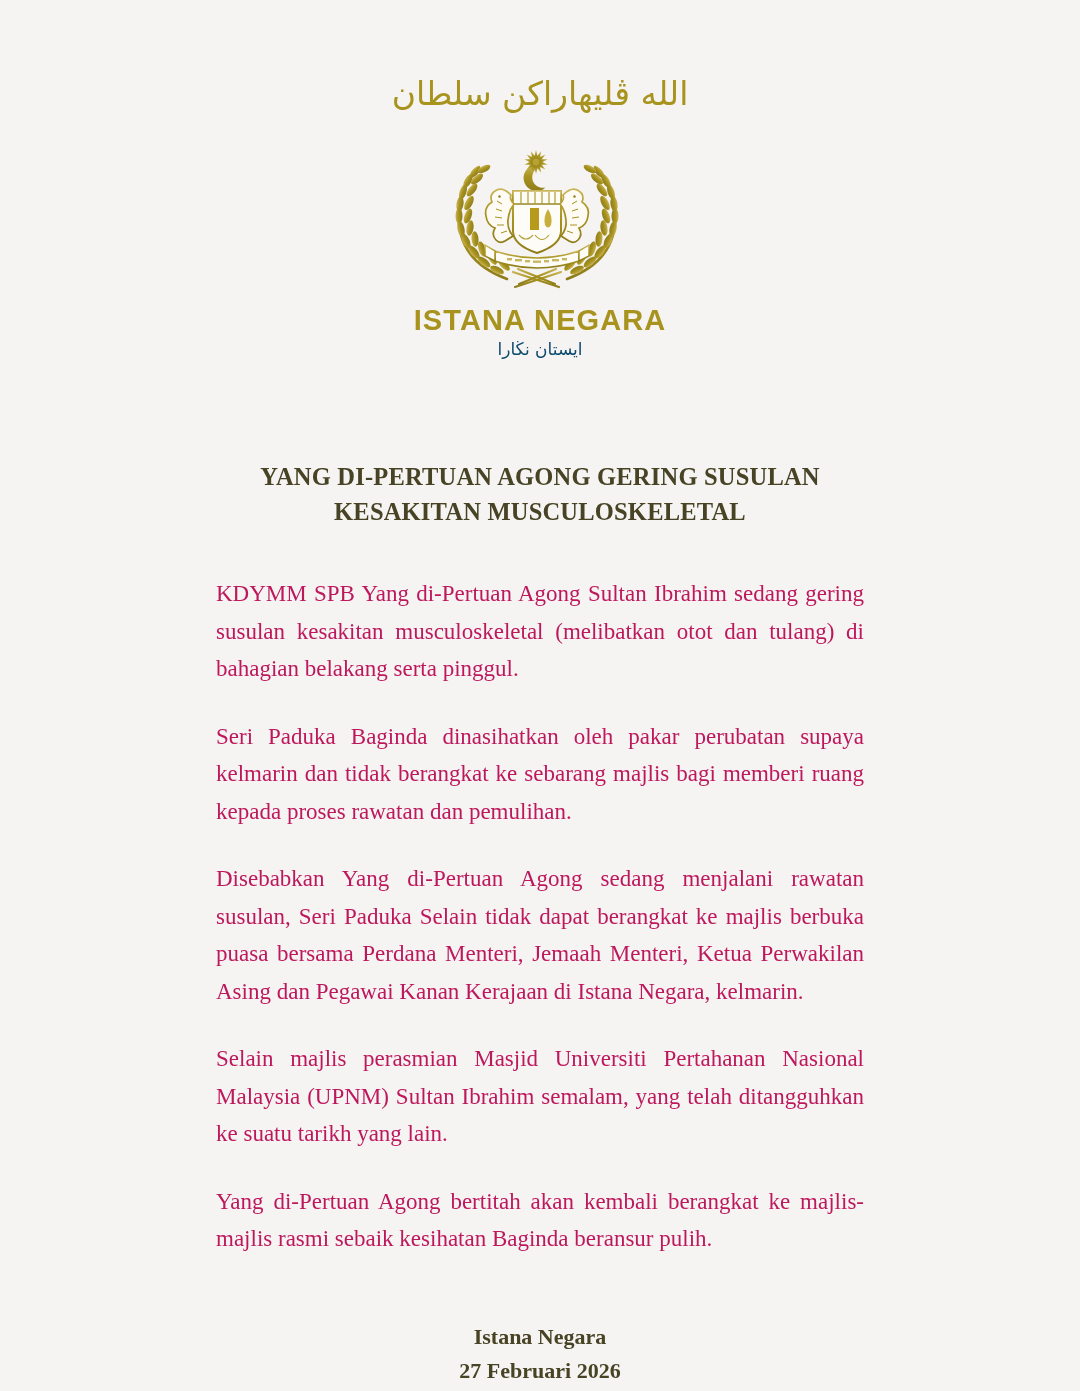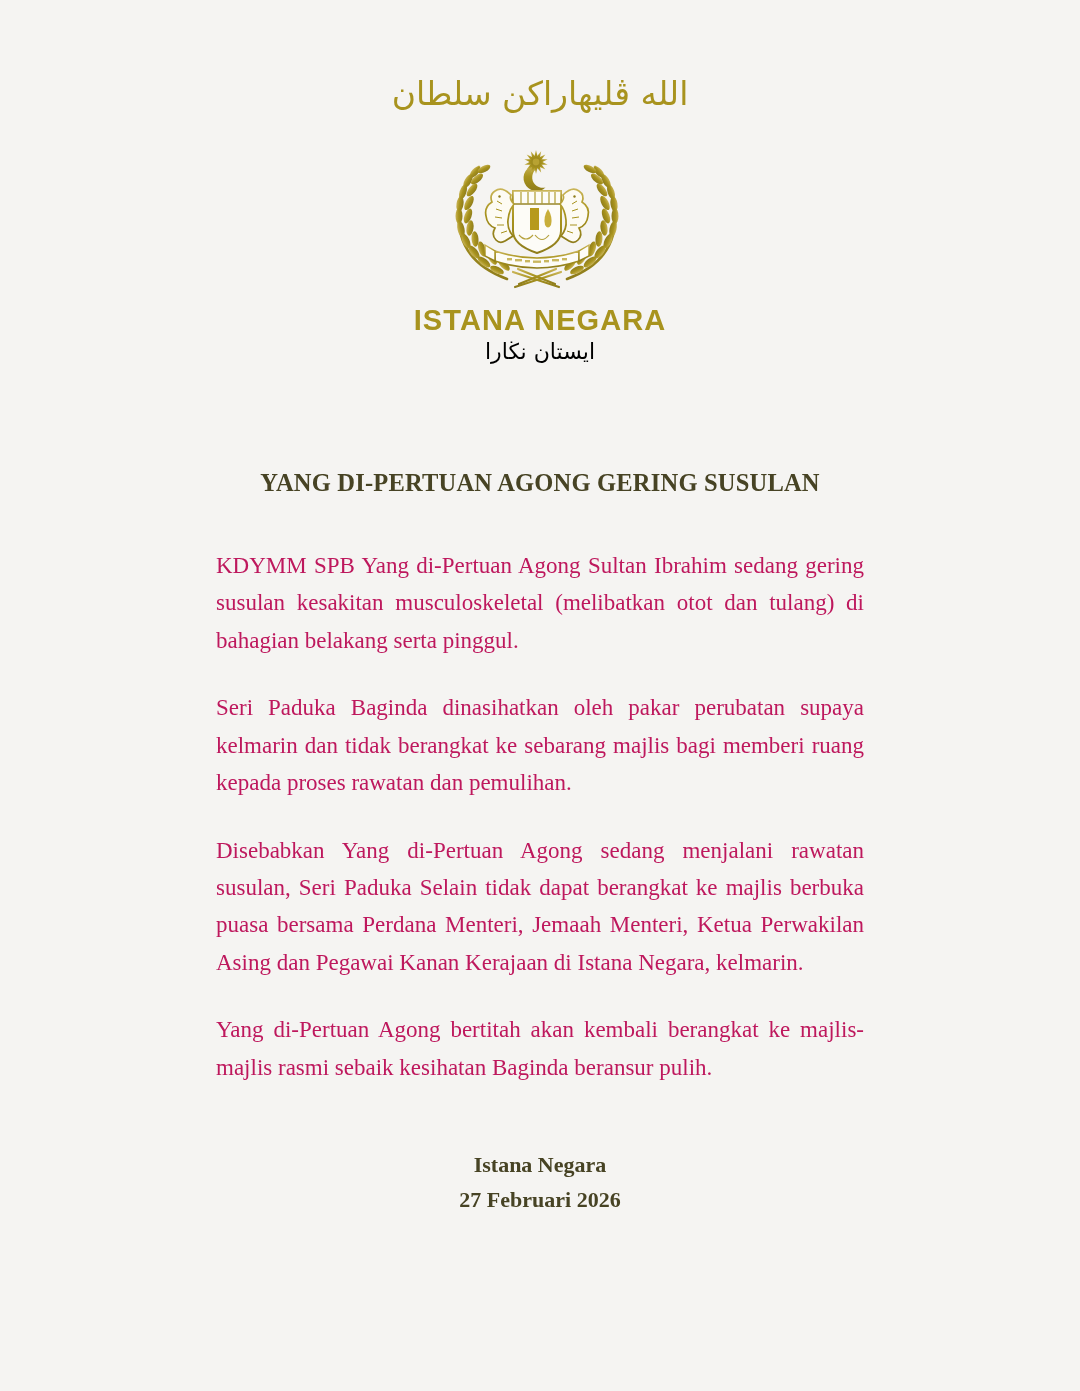--- a/index.html
+++ b/index.html
@@ -57,22 +57,22 @@
     font-size: 29px;
     font-weight: 700;
     letter-spacing: 1.1px;
     color: #a8931e;
     line-height: 1.1;
   }
 
   .org-name-jawi {
     margin-top: 3px;
     font-family: "DejaVu Sans", "Liberation Sans", sans-serif;
-    font-size: 22px;
-    color: #000000;
+    font-size: 17px;
+    color: #0c4a6e;
     direction: rtl;
     line-height: 1.2;
   }
 
   
   .content {
     margin: 0 auto;
     width: 648px;
     padding-top: 100px;
   }
@@ -282,25 +282,27 @@
 
     <div class="org-name">ISTANA NEGARA</div>
 
     <div class="org-name-jawi">ايستان نڬارا</div>
   </div>
 
   <div class="content">
 
     <h1 class="headline">
       <span class="headline-line">YANG DI-PERTUAN AGONG GERING SUSULAN</span>
+      <span class="headline-line">KESAKITAN MUSCULOSKELETAL</span>
     </h1>
 
     <p class="para">KDYMM SPB Yang di-Pertuan Agong Sultan Ibrahim sedang gering susulan kesakitan musculoskeletal (melibatkan otot dan tulang) di bahagian belakang serta pinggul.</p>
     <p class="para">Seri Paduka Baginda dinasihatkan oleh pakar perubatan supaya kelmarin dan tidak berangkat ke sebarang majlis bagi memberi ruang kepada proses rawatan dan pemulihan.</p>
     <p class="para">Disebabkan Yang di-Pertuan Agong sedang menjalani rawatan susulan, Seri Paduka Selain tidak dapat berangkat ke majlis berbuka puasa bersama Perdana Menteri, Jemaah Menteri, Ketua Perwakilan Asing dan Pegawai Kanan Kerajaan di Istana Negara, kelmarin.</p>
+    <p class="para">Selain majlis perasmian Masjid Universiti Pertahanan Nasional Malaysia (UPNM) Sultan Ibrahim semalam, yang telah ditangguhkan ke suatu tarikh yang lain.</p>
     <p class="para">Yang di-Pertuan Agong bertitah akan kembali berangkat ke majlis-majlis rasmi sebaik kesihatan Baginda beransur pulih.</p>
 
     <div class="signature">
       <span class="signature-line">Istana Negara</span>
       <span class="signature-line">27 Februari 2026</span>
     </div>
   </div>
 
 </div>
 

